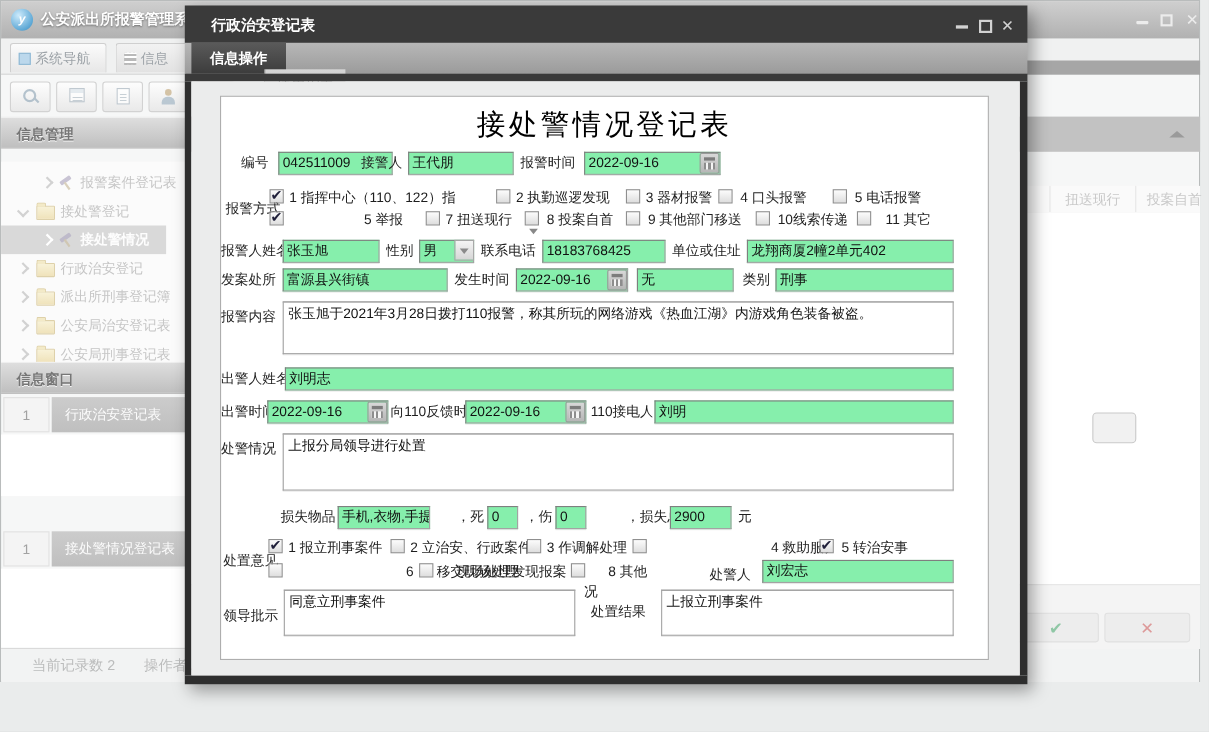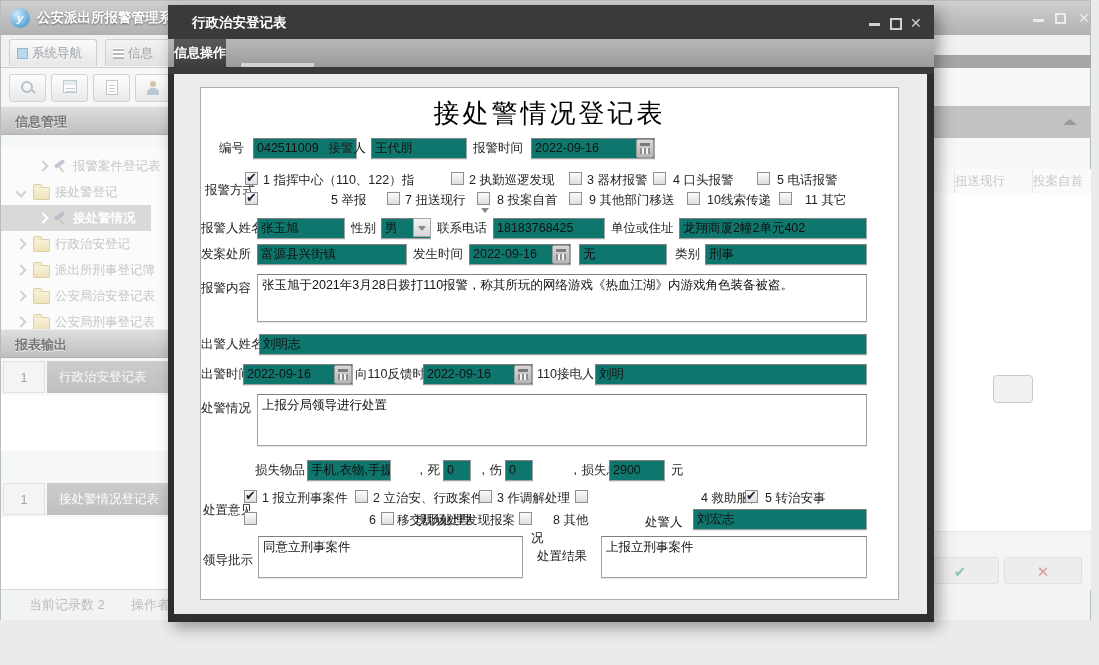--- a/index.html
+++ b/index.html
@@ -49,21 +49,21 @@
   .tool::before{content:"";position:absolute;left:1px;top:3px;width:11px;height:4px;background:#b4aec4;transform:rotate(-35deg);border-radius:1px;}
   .tool::after{content:"";position:absolute;left:7px;top:6px;width:2px;height:8px;background:#cdc0a4;transform:rotate(-35deg);}
   .tlabeltxt{position:absolute;white-space:nowrap;overflow:hidden;}
   .lrow-num{position:absolute;width:42px;height:32px;background:#f4f4f4;border:1px solid #e1e1e1;box-sizing:border-box;color:#a2a2a2;text-align:center;line-height:32px;}
   .lrow-lab{position:absolute;height:32px;background:linear-gradient(#cccccc,#bfbfbf);color:#fbfbfb;line-height:32px;padding-left:12px;white-space:nowrap;overflow:hidden;box-sizing:border-box;}
   .statusbar{position:absolute;left:0;top:588px;width:1089px;height:30px;background:#f2f3f3;border-top:1px solid #dadada;color:#bbbcbc;font-size:13px;line-height:30px;}
   
   .collbar{position:absolute;left:168px;top:105px;width:922px;height:32px;background:#c2c2c2;}
   .coll-arrow{position:absolute;left:894px;top:13px;width:0;height:0;border-left:7px solid transparent;border-right:7px solid transparent;border-bottom:6px solid #9a9a9a;}
   .bgtablehead{position:absolute;left:168px;top:168px;width:922px;height:24px;background:#fafafa;border-bottom:1px solid #e2e2e2;color:#c9c9c9;}
-  .bgth{position:absolute;top:0;height:24px;line-height:24px;text-align:left;border-right:1px solid #e6e6e6;box-sizing:border-box;}
+  .bgth{position:absolute;top:0;height:24px;line-height:24px;text-align:center;border-right:1px solid #e6e6e6;box-sizing:border-box;}
   .bgtablebody{position:absolute;left:168px;top:192px;width:922px;height:338px;background:#fff;}
   .bgbtn-small{position:absolute;left:992px;top:374px;width:40px;height:28px;background:#f1f1f1;border:1px solid #c9c9c9;border-radius:4px;box-sizing:border-box;}
   .bgbottom{position:absolute;left:168px;top:530px;width:922px;height:58px;background:#f4f4f4;border-top:1px solid #e6e6e6;}
   .okbtn,.nobtn{position:absolute;top:556px;width:78px;height:27px;background:#ededed;border:1px solid #e0e0e0;border-radius:3px;text-align:center;line-height:27px;font-size:15px;font-weight:bold;box-sizing:border-box;}
   .okbtn{left:920px;color:#8fc7a5;}
   .nobtn{left:1003px;color:#dd9a9a;}
   
   .dlg{position:absolute;left:168px;top:5px;width:766px;height:617px;box-shadow:5px 6px 14px rgba(0,0,0,.35);}
   .dlg-title{position:absolute;left:0;top:0;right:0;height:34px;background:#3a3a3a;}
   .dlg-title .txt{position:absolute;left:24px;top:9px;color:#fff;font-weight:bold;font-size:13.5px;white-space:nowrap;}
@@ -78,21 +78,21 @@
   .dlg-body{position:absolute;left:6px;top:69px;right:7px;bottom:8px;background:#ebecec;}
   .dwc-min{position:absolute;left:701px;top:18px;width:11px;height:3px;background:#d2d2d2;}
   .dwc-max{position:absolute;left:722px;top:13px;width:12px;height:12px;border:2px solid #d2d2d2;box-sizing:border-box;}
   .dwc-max::before{content:"";position:absolute;left:1px;top:2px;width:6px;height:4px;background:#3a3a3a;}
   .dwc-close{position:absolute;left:742px;top:10px;color:#d2d2d2;font-size:14px;font-weight:bold;}
   
   .panel{position:absolute;left:26px;top:13px;width:697px;height:511px;background:#fff;border:1px solid #aeaeae;box-sizing:content-box;}
   .ftitle{position:absolute;left:0;top:8px;width:100%;text-align:center;font-family:"Liberation Serif","DejaVu Serif",serif;
           font-size:26px;letter-spacing:3px;color:#000;}
   .lbl{position:absolute;height:17px;line-height:17px;white-space:nowrap;overflow:hidden;color:#1e1e1e;}
-  .ipt{position:absolute;height:21px;line-height:19px;background:#0f766e;border:1px solid #a3a3a3;border-top-color:#7f7f7f;border-left-color:#7f7f7f;
+  .ipt{position:absolute;height:21px;line-height:19px;background:#86efac;border:1px solid #a3a3a3;border-top-color:#7f7f7f;border-left-color:#7f7f7f;
        box-sizing:border-box;padding:0 3px;white-space:nowrap;overflow:hidden;color:#111;box-shadow:0 1px 0 #e8e8e8;}
   .ta{position:absolute;background:#fff;border:1px solid #a3a3a3;border-top-color:#7f7f7f;box-sizing:border-box;padding:2px 4px;overflow:hidden;color:#111;box-shadow:0 1px 0 #e8e8e8;}
   .cb{position:absolute;width:13px;height:13px;background:linear-gradient(#fcfcfc,#dedede);border:1px solid #8f8f8f;box-sizing:border-box;}
   .cb.checked::after{content:"✔";position:absolute;left:0px;top:-3px;font-size:13px;font-weight:bold;color:#20203a;}
   .cbl{position:absolute;height:16px;line-height:16px;white-space:nowrap;color:#1e1e1e;}
   .cal{position:absolute;width:18px;height:19px;background:linear-gradient(#d8d8d8,#b6b6b6);border:1px solid #9a9a9a;border-radius:2px;box-sizing:border-box;}
   .cal::before{content:"";position:absolute;left:3px;right:3px;top:3px;height:3px;background:#7c7c7c;}
   .cal::after{content:"";position:absolute;left:3px;right:3px;top:8px;bottom:3px;
        background:repeating-linear-gradient(90deg,#8d8d8d 0 2px,#f4f4f4 2px 4px);}
   .drop{position:absolute;width:18px;height:19px;background:linear-gradient(#f4f4f4,#d6d6d6);border:1px solid #a8a8a8;box-sizing:border-box;}
@@ -175,21 +175,21 @@
         <span class="fold" style="left:32px;"></span>
         <span class="tlabeltxt" style="left:54px;width:110px;">公安局治安登记表</span>
       </div>
       <div class="titem" style="top:162px;">
         <span class="chev" style="left:16px;"></span>
         <span class="fold" style="left:32px;"></span>
         <span class="tlabeltxt" style="left:54px;width:110px;">公安局刑事登记表</span>
       </div>
     </div>
 
-    <div class="shead" style="top:328px;">报表输出</div>
+    <div class="shead" style="top:328px;">信息窗口</div>
     <div>
       <div class="lrow-num" style="left:2px;top:360px;">1</div>
       <div class="lrow-lab" style="left:46px;top:360px;width:160px;">行政治安登记表</div>
     </div>
     <div class="abs" style="left:0;top:394px;width:168px;height:56px;background:#fff;"></div>
 
     <div>
       <div class="lrow-num" style="left:2px;top:482px;">1</div>
       <div class="lrow-lab" style="left:46px;top:482px;width:160px;">接处警情况登记表</div>
     </div>
@@ -216,21 +216,21 @@
   </div>
 
   <div class="dlg">
     <div class="dlg-title">
       <span class="txt">行政治安登记表</span>
       <span class="dwc-min"></span>
       <span class="dwc-max"></span>
       <span class="dwc-close">✕</span>
     </div>
     <div class="dlg-tabs">
-      <div class="dtab active" style="left:6px;width:52px;">信息操作</div>
+      <div class="dtab active" style="left:6px;width:86px;">信息操作</div>
       <div class="dtab idle" style="left:72px;width:74px;">使用指南</div>
     </div>
     <div class="dlg-strip"></div>
     <div class="dlg-left"></div>
     <div class="dlg-right"></div>
     <div class="dlg-bottom"></div>
 
     <div class="dlg-body">
       <div class="panel">
 

